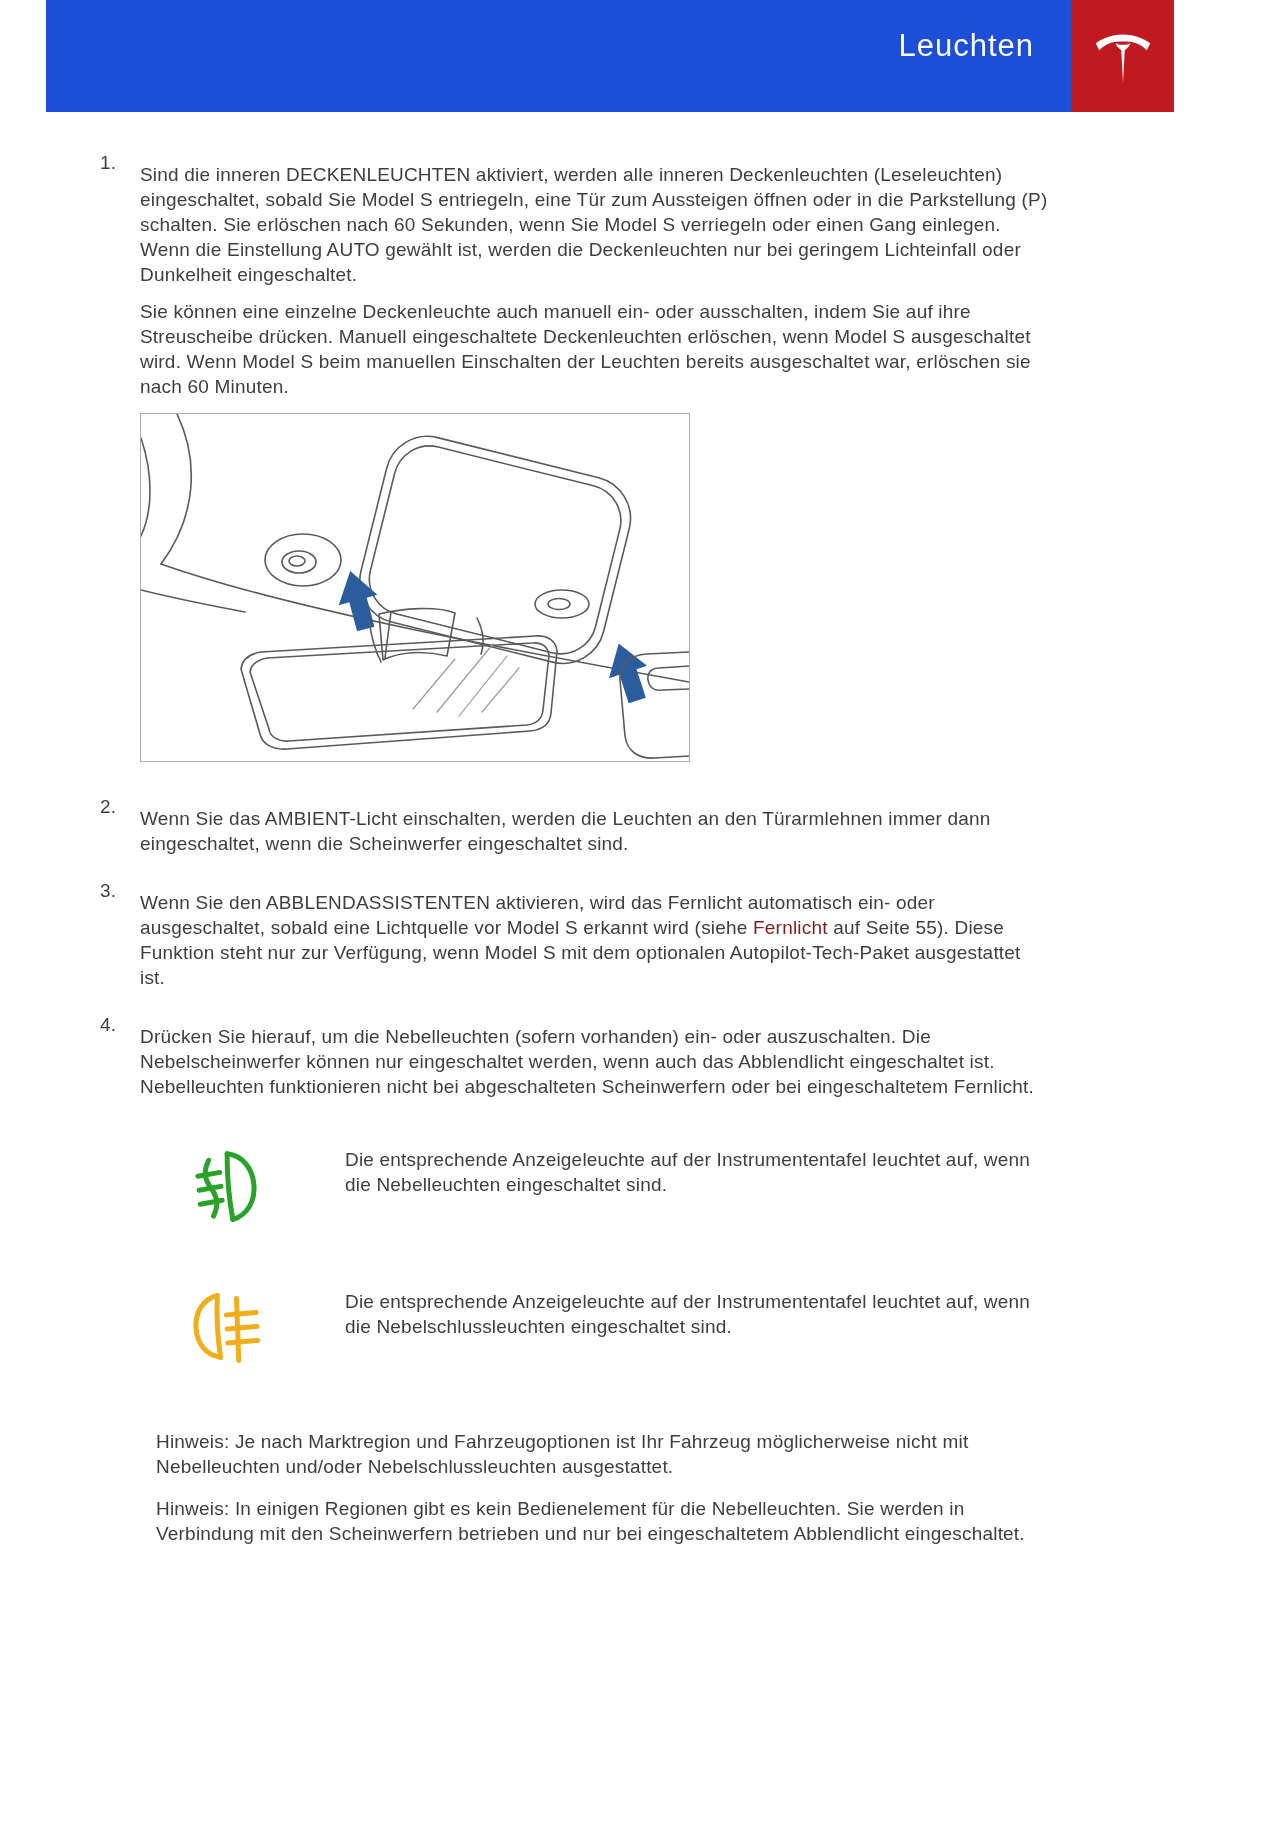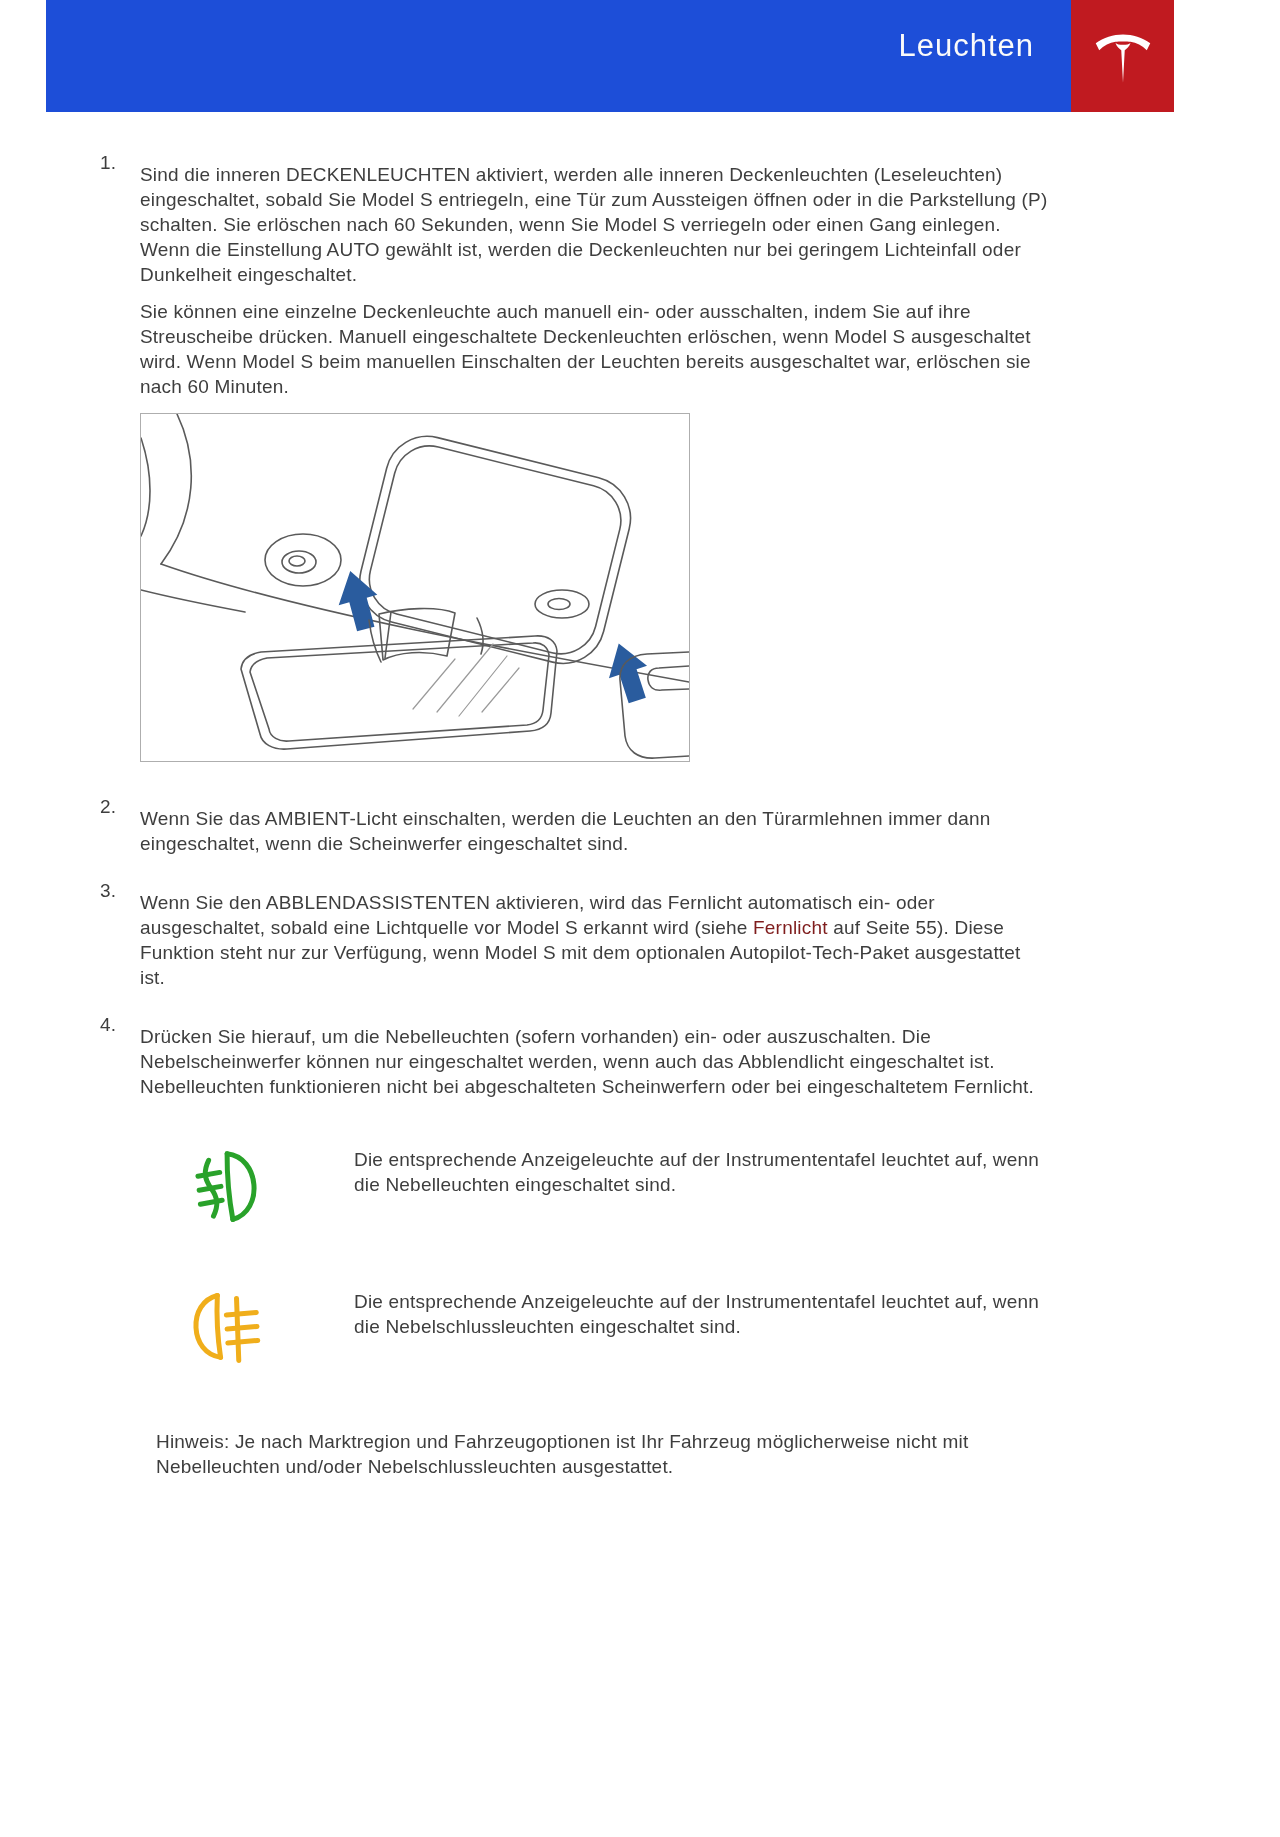--- a/index.html
+++ b/index.html
@@ -24,21 +24,21 @@
   .link{color:#7f1d1d;cursor:pointer;text-decoration:none;}
 
   
   .figure{width:548px;height:347px;border:1px solid #aeaeae;margin:2px 0 16px 0;background:#fff;}
   .figure path,.figure rect,.figure ellipse{fill:none;stroke:#5a5a5a;stroke-width:1.6;
         stroke-linecap:round;stroke-linejoin:round;}
   .figure .hatch{stroke:#9a9a9a;stroke-width:1.2;}
 
   
   .indicators{margin-top:36px;margin-left:40px;}
-  .indicator-row{display:flex;align-items:flex-start;margin-bottom:56px;min-height:80px;gap:9px;}
+  .indicator-row{display:flex;align-items:flex-start;margin-bottom:56px;min-height:80px;}
   .indicator-icon-cell{width:205px;flex:none;padding-left:52px;box-sizing:border-box;}
   .indicator-text{flex:1;max-width:712px;margin:0;}
   .fog-icon path{fill:none;stroke-linecap:round;stroke-linejoin:round;}
 
   
   .notes{margin-top:58px;margin-left:56px;}
   .note{margin:0 0 17px 0;max-width:912px;}
 
   
   .footer{position:absolute;left:20px;right:17px;bottom:0;height:23px;
@@ -171,18 +171,19 @@
             </g>
           </svg>
         </div>
         <p class="indicator-text">Die entsprechende Anzeigeleuchte auf der Instrumententafel leuchtet auf, wenn die Nebelschlussleuchten eingeschaltet sind.</p>
       </div>
 
     </div>
 
     <div class="notes">
       <p class="note">Hinweis: Je nach Marktregion und Fahrzeugoptionen ist Ihr Fahrzeug möglicherweise nicht mit Nebelleuchten und/oder Nebelschlussleuchten ausgestattet.</p>
+      <p class="note">Hinweis: In einigen Regionen gibt es kein Bedienelement für die Nebelleuchten. Sie werden in Verbindung mit den Scheinwerfern betrieben und nur bei eingeschaltetem Abblendlicht eingeschaltet.</p>
     </div>
 
   </div>
 
 
 </div>
 
 </body></html>

